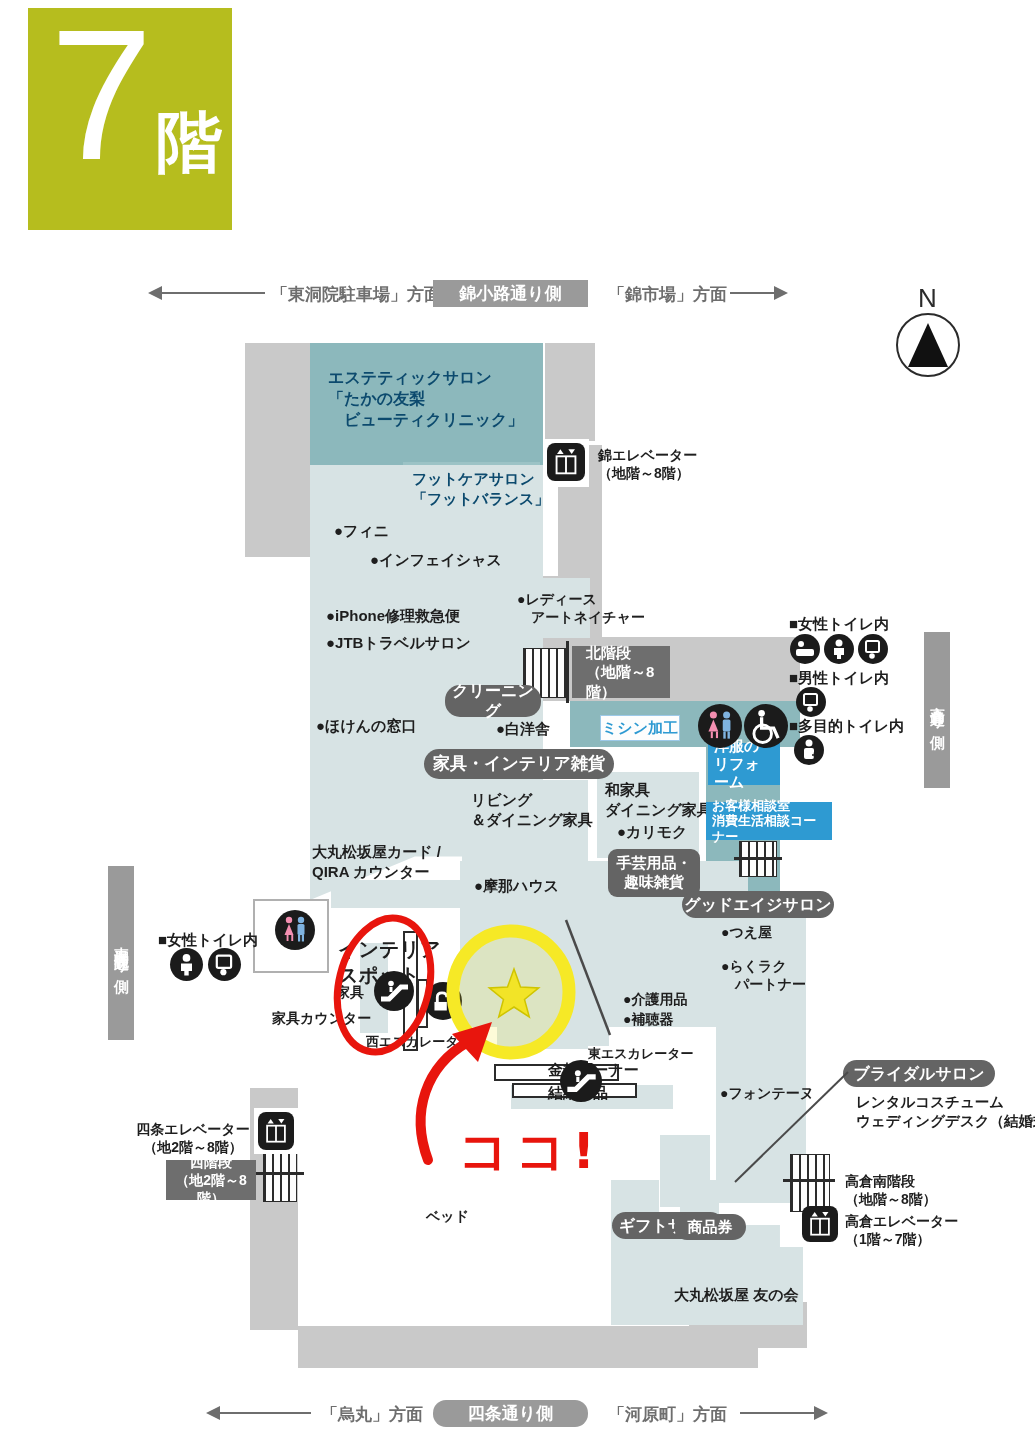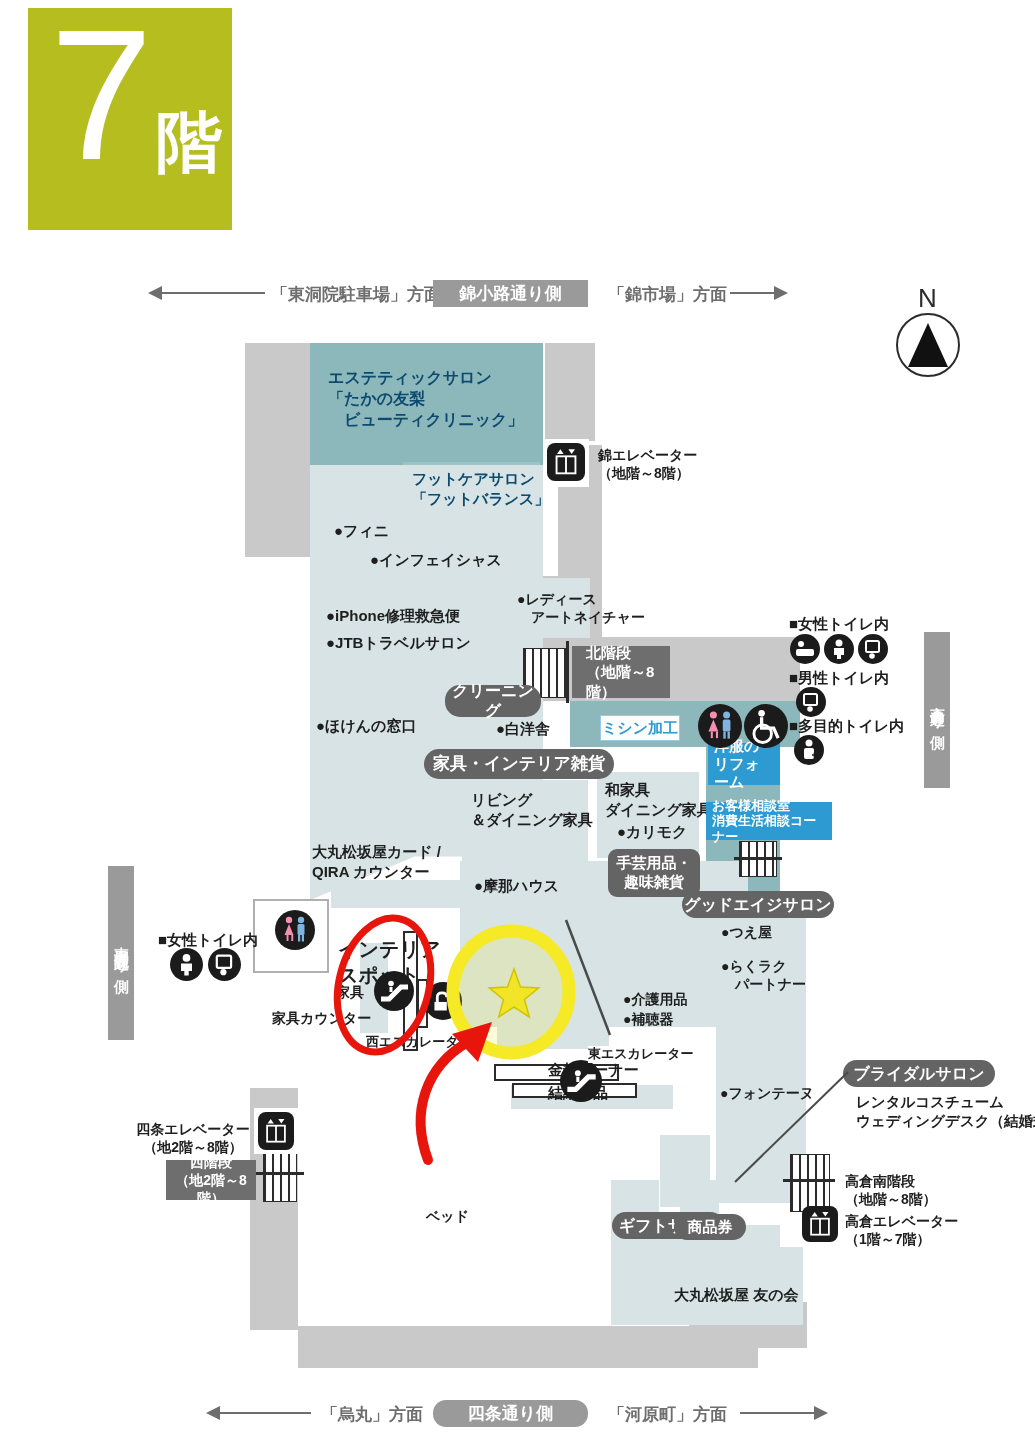--- a/index.html
+++ b/index.html
@@ -319,14 +319,15 @@
   <svg class="overlay" width="1035" height="1434" viewBox="0 0 1035 1434">
     <line x1="566" y1="920" x2="610" y2="1035" stroke="#4a4a4a" stroke-width="2.5"></line>
     <line x1="848" y1="1072" x2="735" y2="1182" stroke="#4a4a4a" stroke-width="2"></line>
     <ellipse cx="511" cy="992" rx="58" ry="61" fill="rgba(246,233,38,0.18)" stroke="#f6e926" stroke-width="13"></ellipse>
     <polygon points="514,969 520.5,987.1 538.7,987.9 524.5,999.4 529.3,1017 514,1007 498.7,1017 503.5,999.4 489.3,987.9 507.5,987.1" fill="#f2e427" stroke="#cfc400" stroke-width="1.5"></polygon>
     <ellipse cx="384" cy="985" rx="45" ry="68" fill="none" stroke="#e8150d" stroke-width="7" transform="rotate(14 384 985)"></ellipse>
     <path d="M 428 1160 C 410 1112 426 1066 468 1042" fill="none" stroke="#e8150d" stroke-width="10" stroke-linecap="round"></path>
     <polygon points="492,1022 452,1034 478,1062" fill="#e8150d"></polygon>
   </svg>
 
+  <div class="abs koko" style="left:458px;top:1118px;">ココ!</div>
 
 </div>
 
 </body></html>

